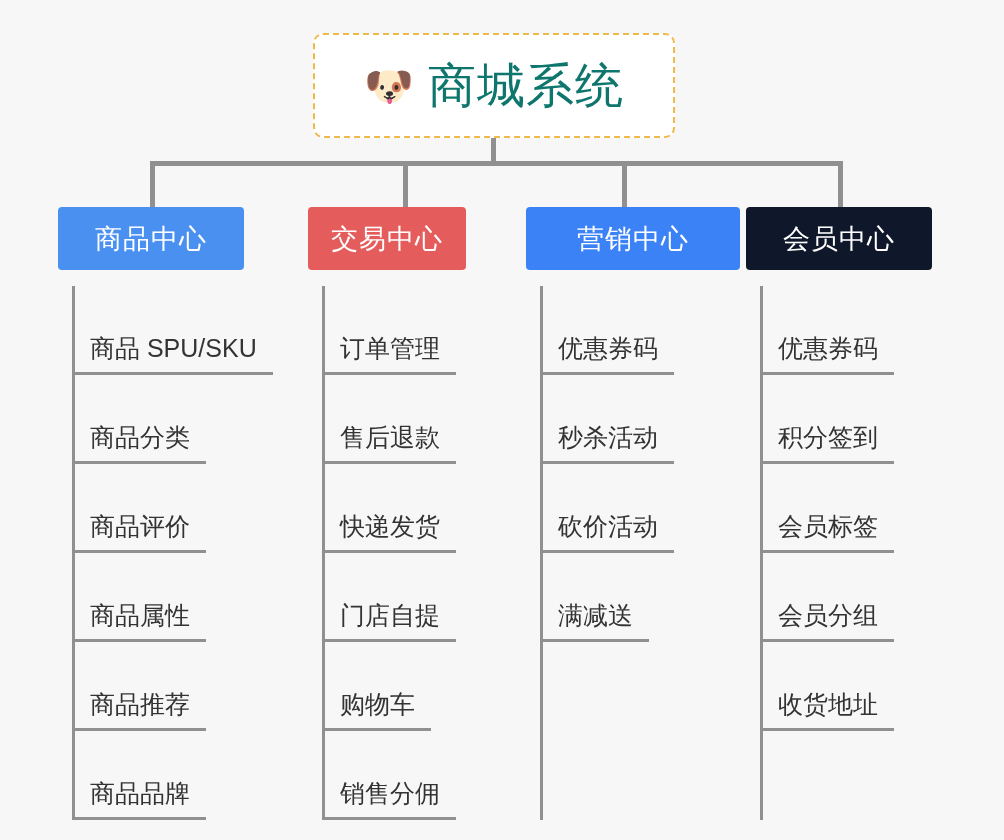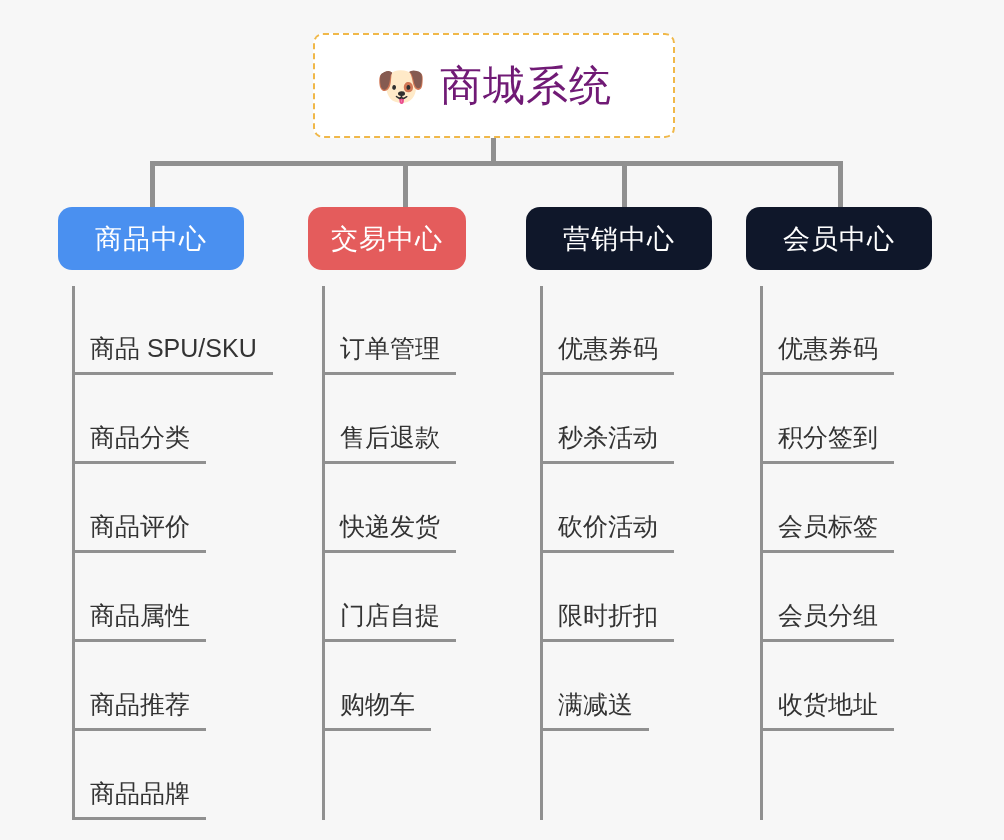--- a/index.html
+++ b/index.html
@@ -34,22 +34,22 @@
     align-items: center;
     justify-content: center;
     gap: 14px;
   }
   .root-emoji {
     font-size: 40px;
     line-height: 1;
     font-family: "DejaVu Sans", sans-serif;
   }
   .root-title {
-    font-size: 42px;
-    color: #701a75;
+    font-size: 48px;
+    color: #0f766e;
     letter-spacing: 1px;
     white-space: nowrap;
   }
 
   
   .conn {
     position: absolute;
     background: #909090;
   }
   .conn-stem-root {
@@ -71,21 +71,21 @@
   }
 
   
   .branch {
     position: absolute;
     top: 207px;
   }
   .branch-header {
     box-sizing: border-box;
     height: 63px;
-    border-radius: 14px;
+    border-radius: 4px;
     display: flex;
     align-items: center;
     justify-content: center;
     color: #ffffff;
     font-size: 27px;
     letter-spacing: 1px;
     white-space: nowrap;
   }
 
   
@@ -174,38 +174,38 @@
         </div>
       <div class="leaf-item">
           <span class="leaf-text">快递发货</span>
         </div>
       <div class="leaf-item">
           <span class="leaf-text">门店自提</span>
         </div>
       <div class="leaf-item">
           <span class="leaf-text">购物车</span>
         </div>
+      <div class="leaf-item">
+          <span class="leaf-text">销售分佣</span>
+        </div>
     </div>
   </div>
 
   <div class="branch" id="branch-2" style="left: 526px; width: 186px;">
-    <div class="branch-header" id="header-2" style="background: #0f172a; width: 186px;">营销中心</div>
+    <div class="branch-header" id="header-2" style="background: #3b82f6; width: 214px;">营销中心</div>
     <div class="leaf-list" id="list-2">
       <div class="leaf-trunk" style="height: 534px;"></div>
       <div class="leaf-item">
           <span class="leaf-text">优惠券码</span>
         </div>
       <div class="leaf-item">
           <span class="leaf-text">秒杀活动</span>
         </div>
       <div class="leaf-item">
           <span class="leaf-text">砍价活动</span>
-        </div>
-      <div class="leaf-item">
-          <span class="leaf-text">限时折扣</span>
         </div>
       <div class="leaf-item">
           <span class="leaf-text">满减送</span>
         </div>
     </div>
   </div>
 
   <div class="branch" id="branch-3" style="left: 746px; width: 186px;">
     <div class="branch-header" id="header-3" style="background: #0f172a; width: 186px;">会员中心</div>
     <div class="leaf-list" id="list-3">

